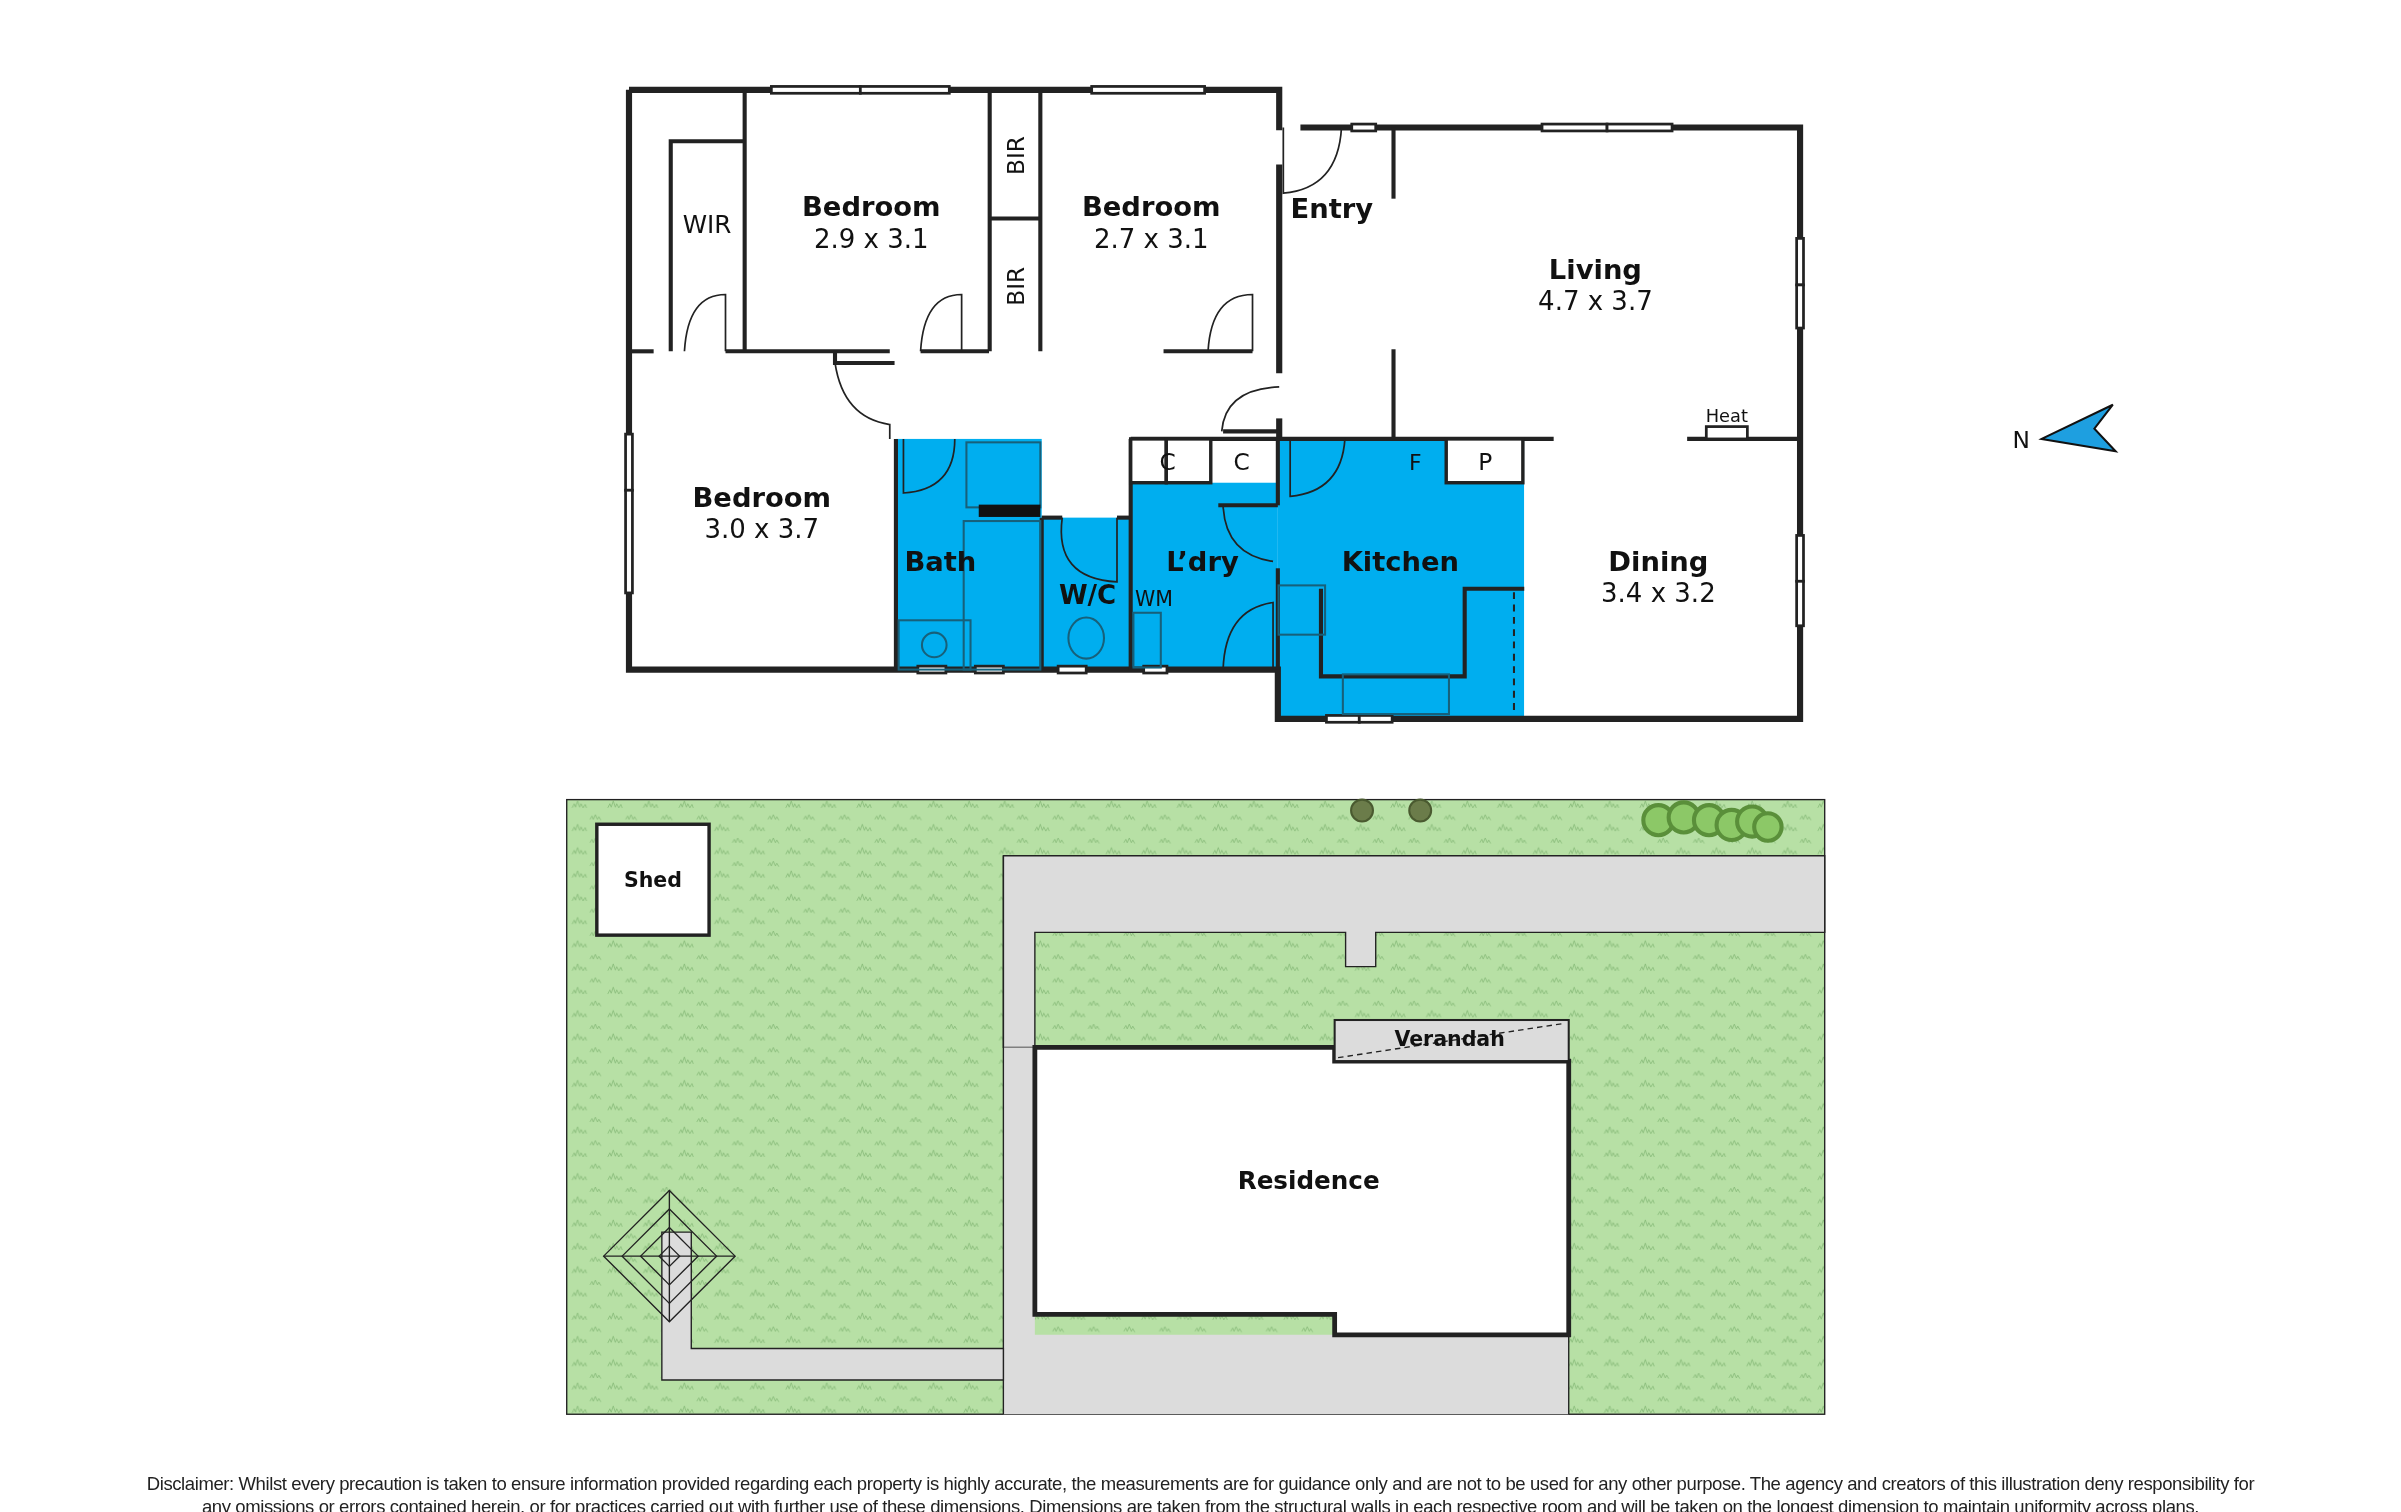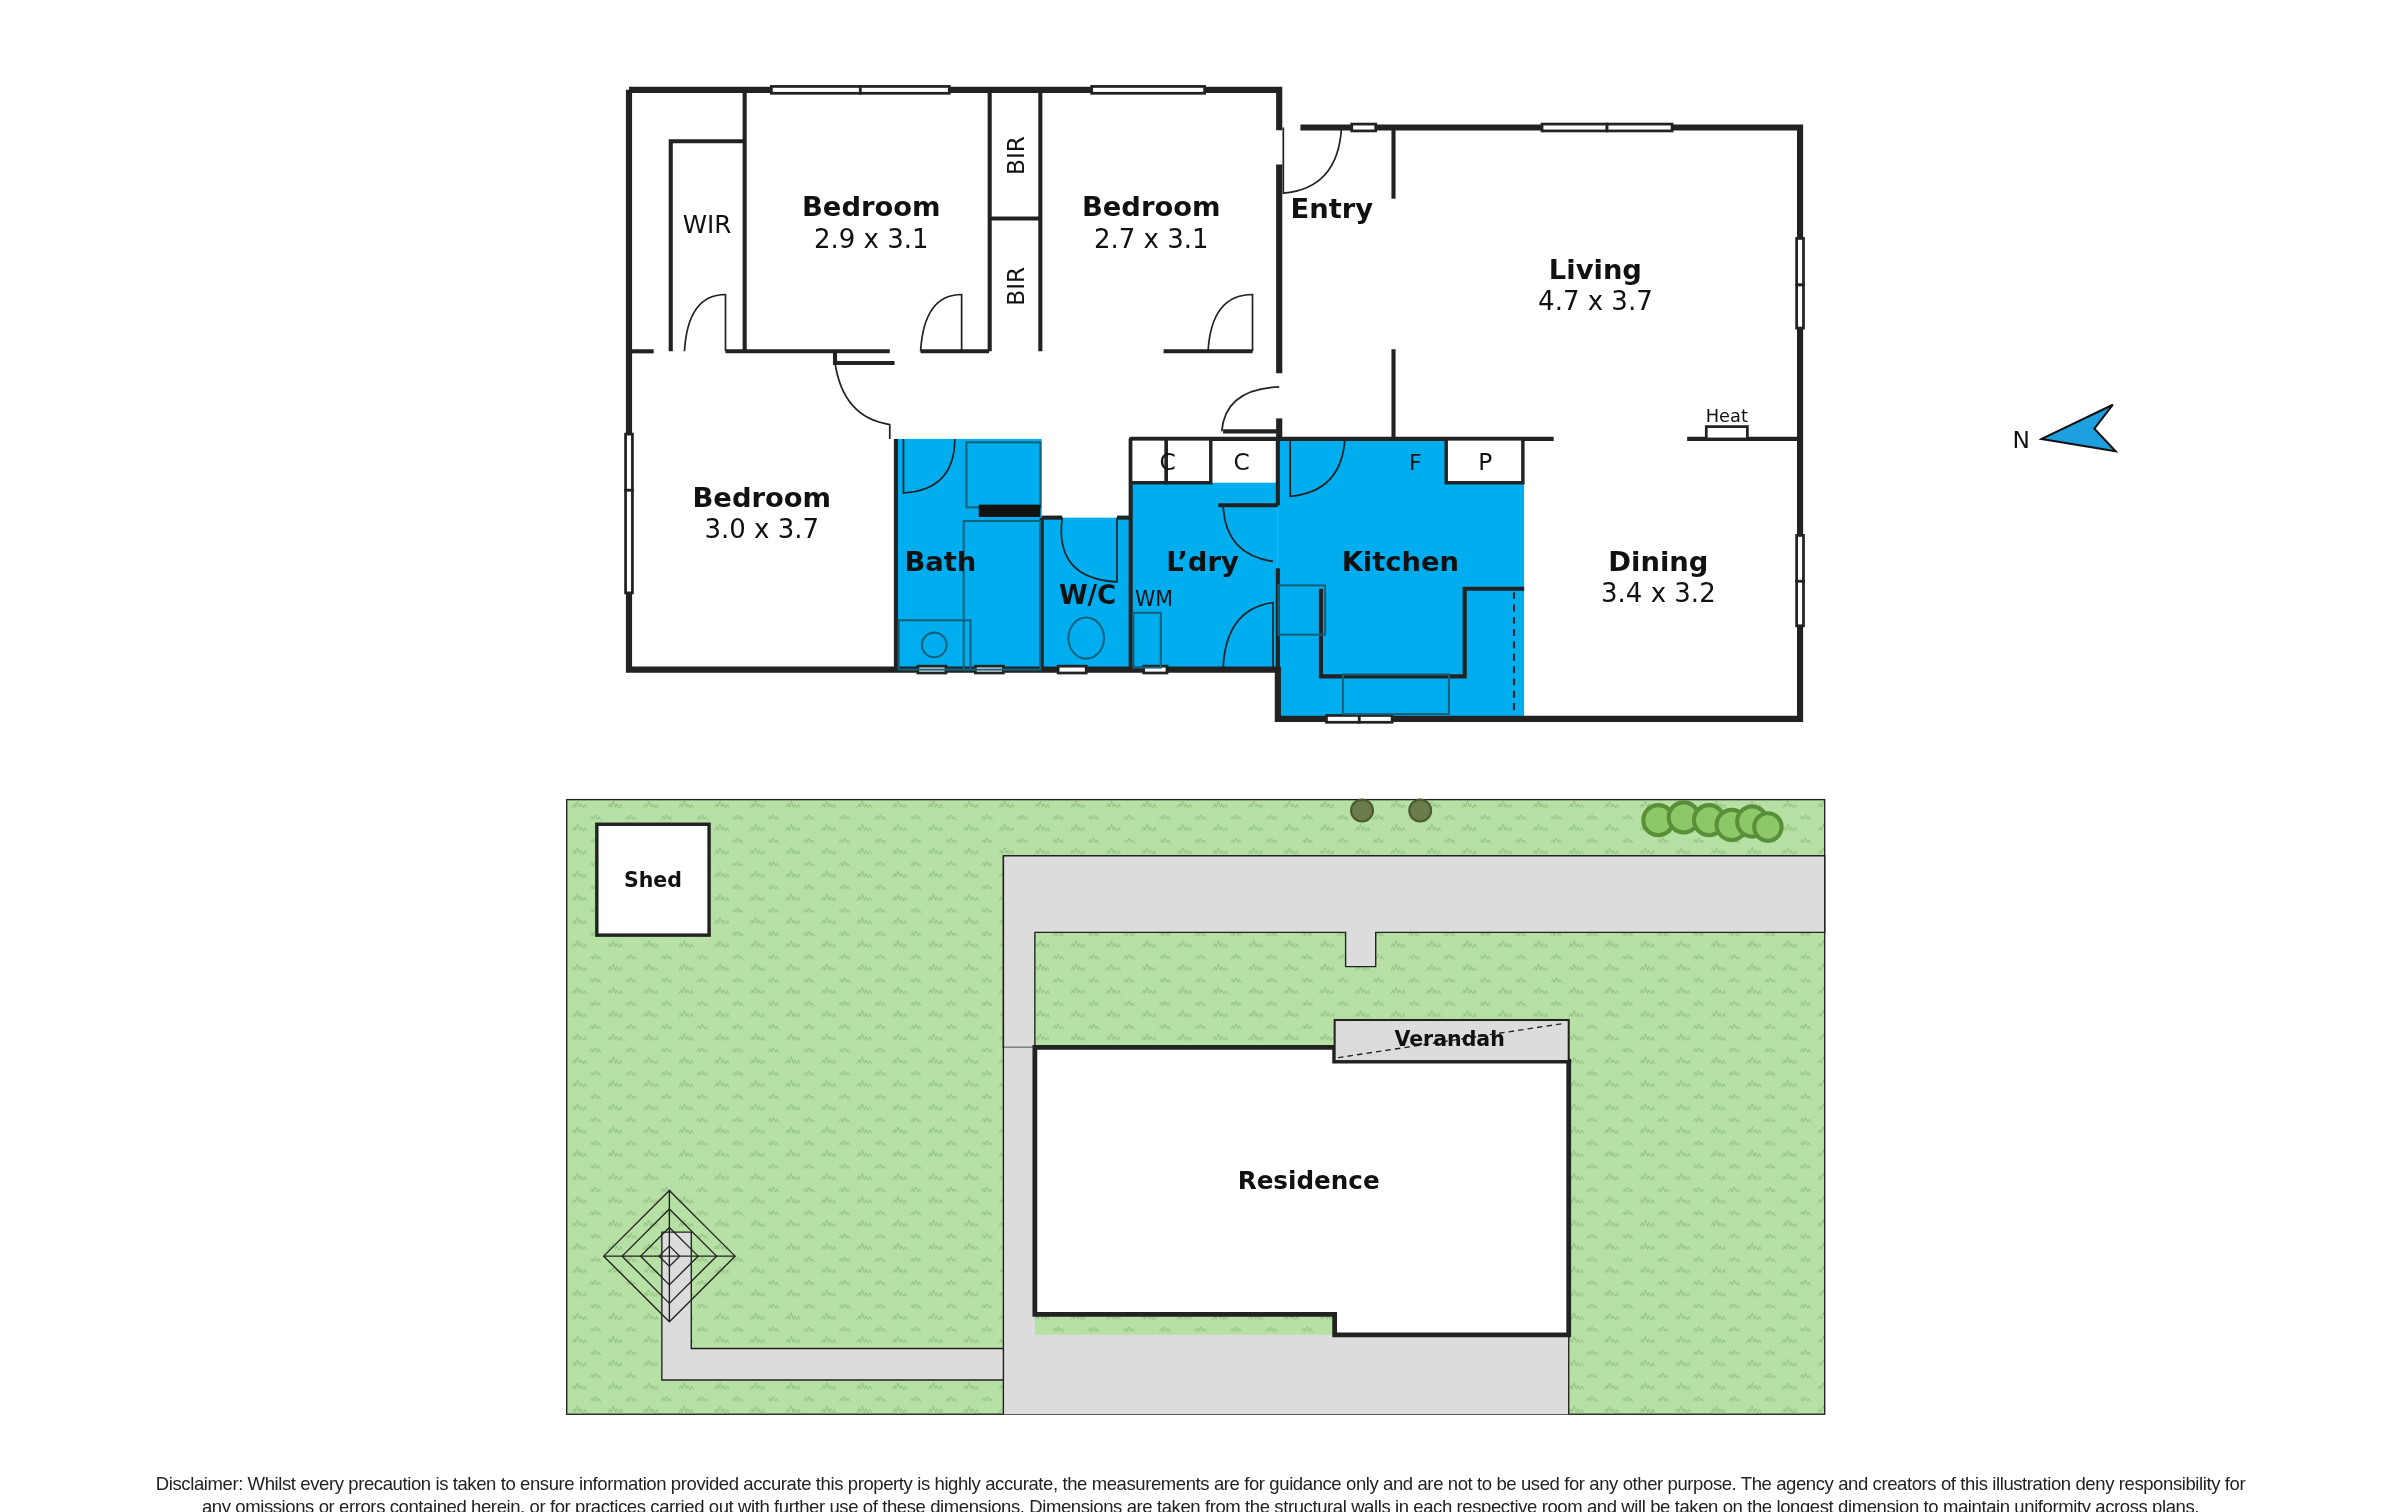--- a/index.html
+++ b/index.html
@@ -200,16 +200,16 @@
       <circle cx="2460" cy="1194" r="22" fill="#8cc867" stroke="#5a8f3a" stroke-width="6"></circle>
       <circle cx="2497" cy="1198" r="22" fill="#8cc867" stroke="#5a8f3a" stroke-width="6"></circle>
       <circle cx="2530" cy="1205" r="22" fill="#8cc867" stroke="#5a8f3a" stroke-width="6"></circle>
       <circle cx="2560" cy="1200" r="22" fill="#8cc867" stroke="#5a8f3a" stroke-width="6"></circle>
       <circle cx="2583" cy="1208" r="20" fill="#8cc867" stroke="#5a8f3a" stroke-width="6"></circle>
     </g>
   </g>
 </svg>
 
 <div class="disclaimer">
-  <div>Disclaimer: Whilst every precaution is taken to ensure information provided accurate this property is highly accurate, the measurements are for guidance only and are not to be used for any other purpose. The agency and creators of this illustration deny responsibility for</div>
+  <div>Disclaimer: Whilst every precaution is taken to ensure information provided regarding each property is highly accurate, the measurements are for guidance only and are not to be used for any other purpose. The agency and creators of this illustration deny responsibility for</div>
   <div>any omissions or errors contained herein, or for practices carried out with further use of these dimensions. Dimensions are taken from the structural walls in each respective room and will be taken on the longest dimension to maintain uniformity across plans.</div>
 </div>
 
 
 </body></html>

